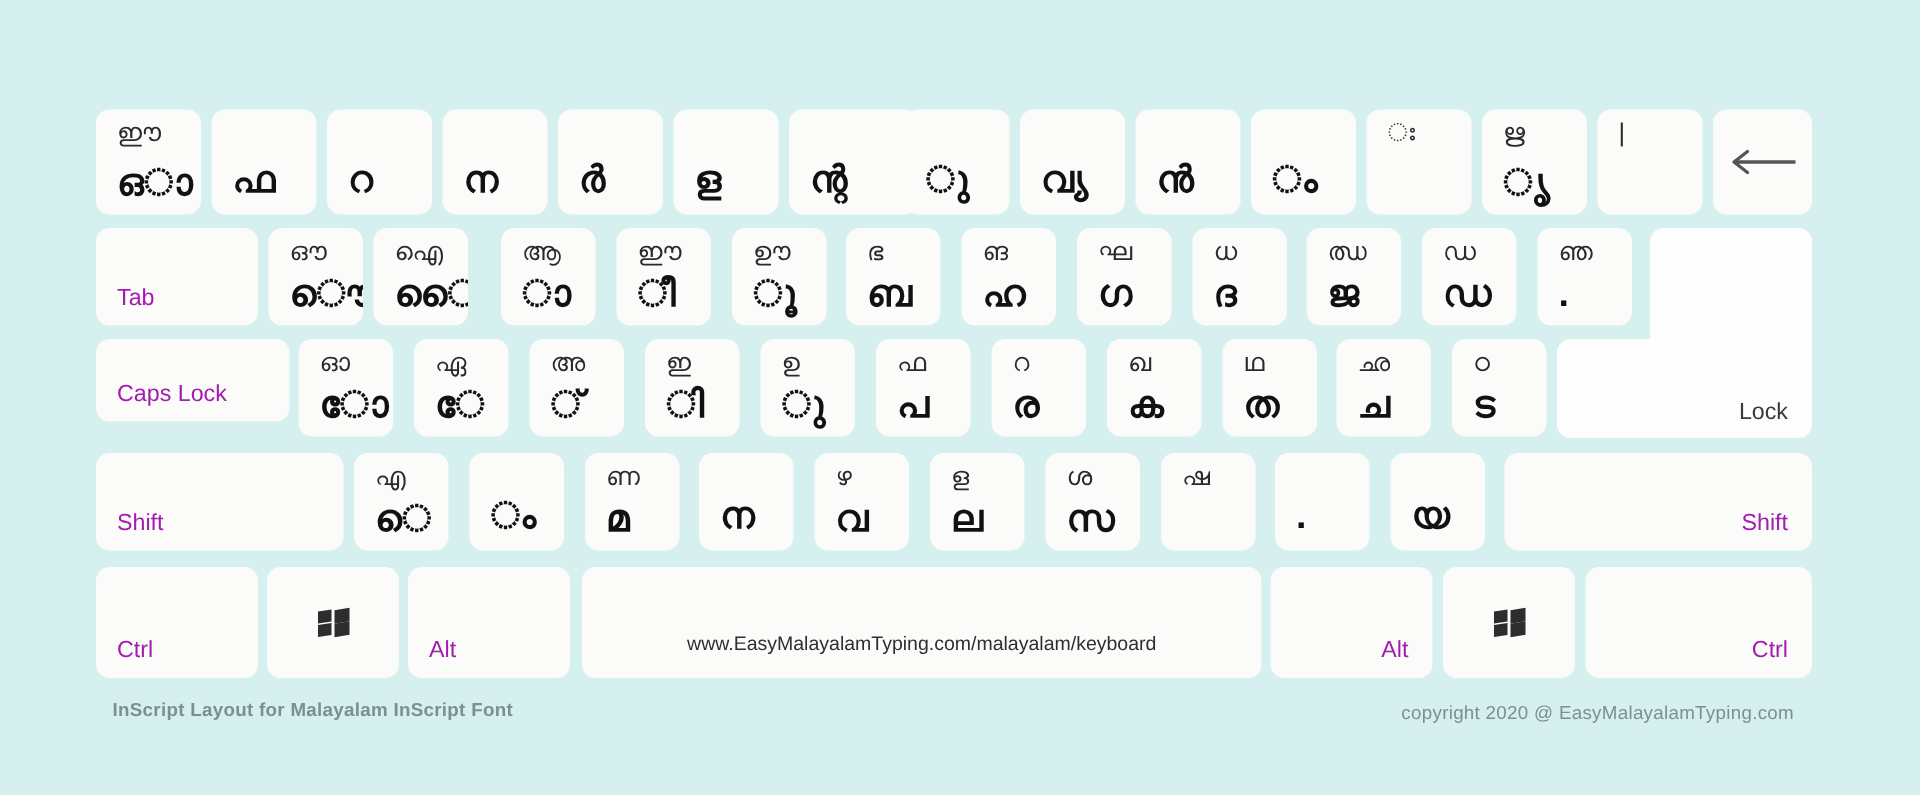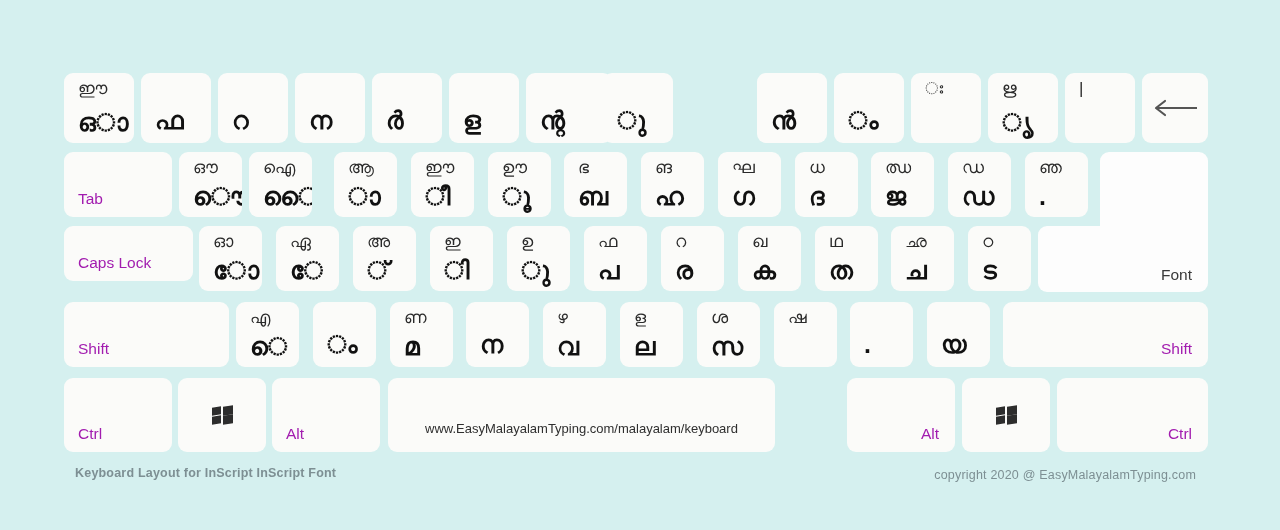--- a/index.html
+++ b/index.html
@@ -143,20 +143,23 @@
   </div>
   <div class="key single" style="left:449px; top:73px; width:70px; height:70px;">
     <span class="bot">ള</span>
   </div>
   <div class="key single" style="left:526px; top:73px; width:86px; height:70px;">
     <span class="bot">ന്റ</span>
   </div>
   <div class="key single" style="left:603px; top:73px; width:70px; height:70px;">
     <span class="bot">ു</span>
   </div>
+  <div class="key single" style="left:680px; top:73px; width:70px; height:70px;">
+    <span class="bot">വ്യ</span>
+  </div>
   <div class="key single" style="left:757px; top:73px; width:70px; height:70px;">
     <span class="bot">ൻ</span>
   </div>
   <div class="key single" style="left:834px; top:73px; width:70px; height:70px;">
     <span class="bot">ം</span>
   </div>
   <div class="key" style="left:911px; top:73px; width:70px; height:70px;">
     <span class="top">ഃ</span>
   </div>
   <div class="key" style="left:988px; top:73px; width:70px; height:70px;">
@@ -223,21 +226,21 @@
     <span class="bot">ഡ</span>
   </div>
   <div class="key" style="left:1025px; top:152px; width:63px; height:65px;">
     <span class="top">ഞ</span>
     <span class="bot">.</span>
   </div>
 
   <div class="key" id="enter-key" style="left:1038px; top:152px; width:170px; height:140px;">
     <span class="enter-top"></span>
     <span class="enter-bot"></span>
-    <span class="enter-label">Font</span>
+    <span class="enter-label">Lock</span>
   </div>
 
   <div class="key" style="left:64px; top:226px; width:129px; height:55px;">
     <span class="mod left">Caps Lock</span>
   </div>
   <div class="key" style="left:199px; top:226px; width:63px; height:65px;">
     <span class="top">ഓ</span>
     <span class="bot">ോ</span>
   </div>
   <div class="key" style="left:276px; top:226px; width:63px; height:65px;">
@@ -332,36 +335,36 @@
           <i></i>
           <i></i>
           <i></i>
           <i></i>
         </span>
     </span>
   </div>
   <div class="key" style="left:272px; top:378px; width:108px; height:74px;">
     <span class="mod left">Alt</span>
   </div>
-  <div class="key" style="left:388px; top:378px; width:387px; height:74px;">
+  <div class="key" style="left:388px; top:378px; width:453px; height:74px;">
     <span class="space-url">www.EasyMalayalamTyping.com/malayalam/keyboard</span>
   </div>
   <div class="key" style="left:847px; top:378px; width:108px; height:74px;">
     <span class="mod right">Alt</span>
   </div>
   <div class="key" style="left:962px; top:378px; width:88px; height:74px;">
     <span class="win-wrap">
       <span class="win">
           <i></i>
           <i></i>
           <i></i>
           <i></i>
         </span>
     </span>
   </div>
   <div class="key" style="left:1057px; top:378px; width:151px; height:74px;">
     <span class="mod right">Ctrl</span>
   </div>
 
-  <div class="footer" id="footer-left">Keyboard Layout for InScript InScript Font</div>
+  <div class="footer" id="footer-left">InScript Layout for Malayalam InScript Font</div>
   <div class="footer" id="footer-right">copyright 2020 @ EasyMalayalamTyping.com</div>
 
 </div>
 
 </body></html>

